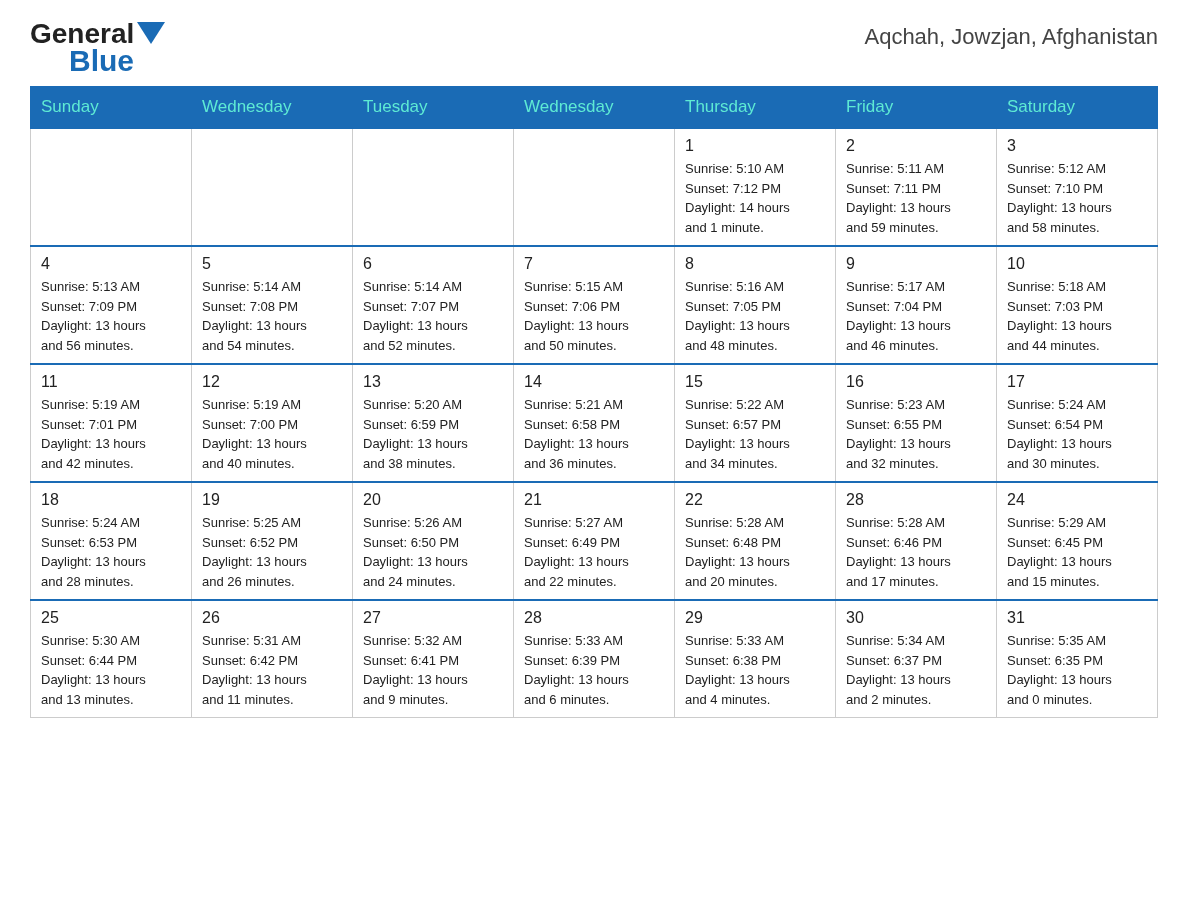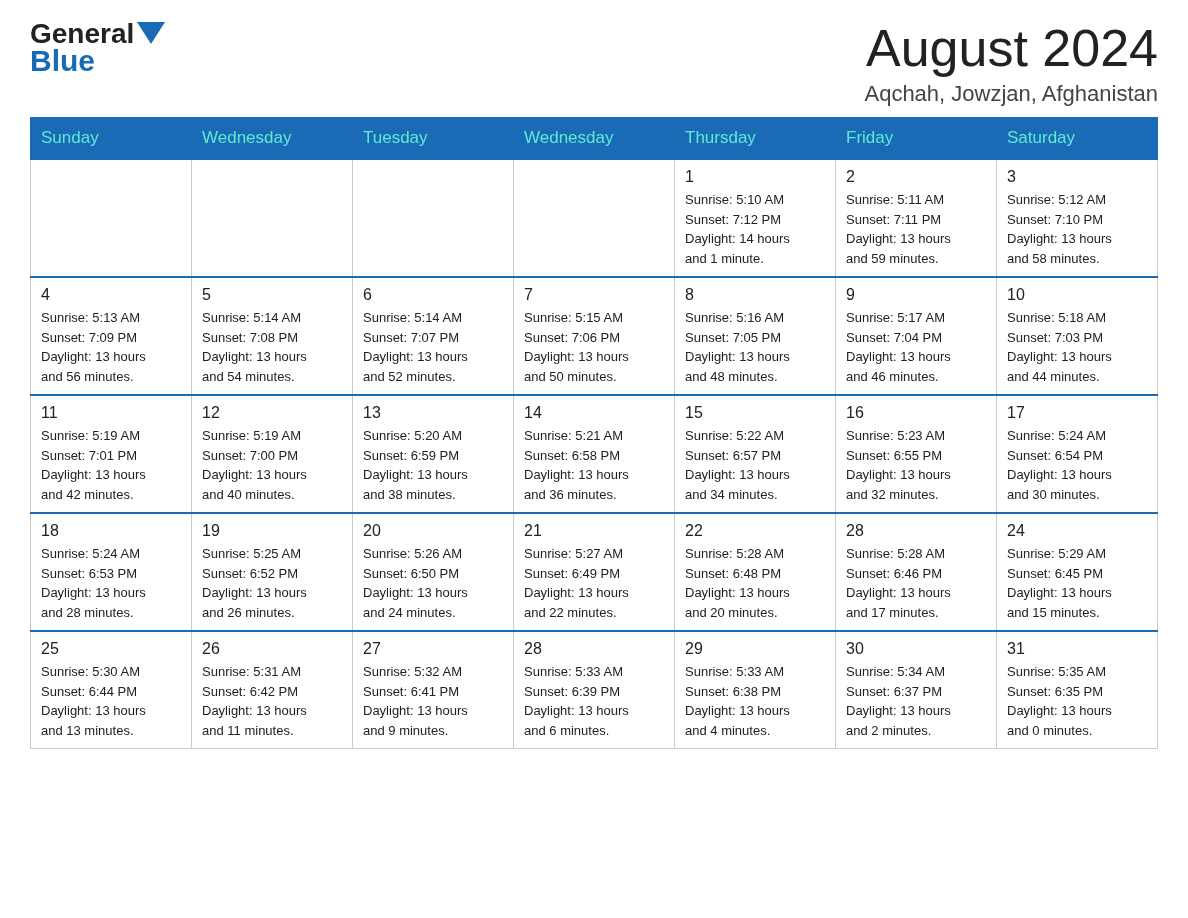--- a/index.html
+++ b/index.html
@@ -85,20 +85,21 @@
       font-weight: bold;
       color: #222;
       line-height: 1;
     }
     .logo-line2 {
       font-size: 30px;
       font-weight: bold;
       color: #1a6bb5;
       line-height: 1;
       margin-top: -2px;
+      margin-left: 39px;
     }
     
     .logo-svg {
       display: inline-block;
       vertical-align: middle;
     }
   </style>
 </head>
 <body>
 
@@ -106,21 +107,20 @@
   <div class="logo-wrap">
     <div class="logo-line1">
       <span>General</span>
       <svg class="logo-svg" width="28" height="22" viewBox="0 0 28 22" style="margin-left:3px;margin-top:-2px;">
         <polygon points="0,0 28,0 14,22" fill="#1a6bb5"></polygon>
       </svg>
     </div>
     <div class="logo-line2">Blue</div>
   </div>
   <div class="title-block">
-    <h1>August 2024</h1>
     <h2>Aqchah, Jowzjan, Afghanistan</h2>
   </div>
 </div>
 
 <table class="calendar">
   <thead>
     <tr>
       <th>Sunday</th>
       <th>Wednesday</th>
       <th>Tuesday</th>

